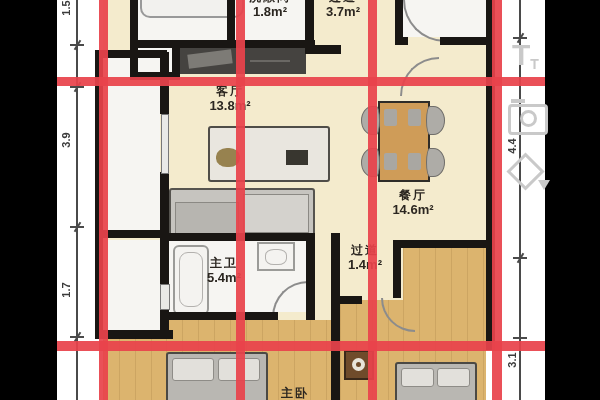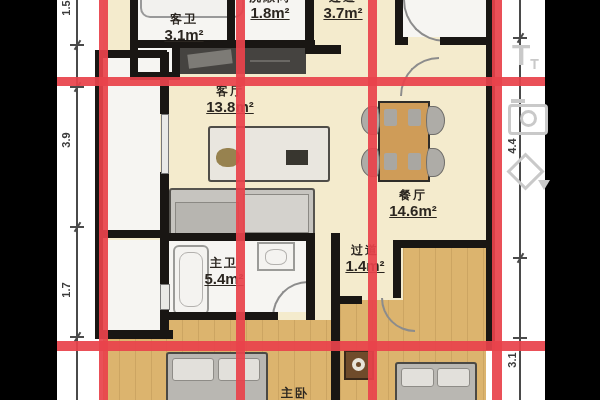--- a/index.html
+++ b/index.html
@@ -11,21 +11,21 @@
   .floor-cream{position:absolute;background:#f4ebcd;z-index:5;}
   .floor-wood{position:absolute;background:#dcb46e;z-index:6;
      background-image:repeating-linear-gradient(90deg,rgba(90,55,10,.12) 0 1px,transparent 1px 16px);}
   .floor-white{position:absolute;background:#f6f5f2;z-index:7;}
   .furn{position:absolute;z-index:12;}
   .wall{position:absolute;background:#191613;z-index:30;}
   .win{position:absolute;background:#e9e9e6;border:1px solid #777;z-index:32;}
   .arc{position:absolute;z-index:25;}
   .room-label{position:absolute;z-index:40;text-align:center;color:#2b2620;font-weight:bold;line-height:1.2;width:64px;}
   .rname{display:block;font-size:12px;letter-spacing:2px;}
-  .rarea{display:block;font-size:15px;letter-spacing:0;text-decoration:underline;}
+  .rarea{display:block;font-size:13px;letter-spacing:0;}
   .rulerline{position:absolute;background:#4a4a4a;width:2px;z-index:44;}
   .tk{position:absolute;background:#4a4a4a;height:2px;width:14px;z-index:44;}
   .tks{position:absolute;background:#4a4a4a;height:2px;width:11px;transform:rotate(-58deg);z-index:44;}
   .dim{position:absolute;z-index:45;font-size:11px;font-weight:bold;color:#3b3b3b;transform:rotate(-90deg);white-space:nowrap;}
   .redline{position:absolute;background:#e8434b;opacity:.93;z-index:60;}
   .toolicon{color:#c9c9c9;z-index:46;}
 </style>
 </head>
 <body>
 
@@ -118,24 +118,20 @@
   <i class="wall" style="left:160px;top:312px;width:118px;height:8px"></i>
   <i class="wall" style="left:331px;top:233px;width:9px;height:70px"></i>
   <i class="wall" style="left:393px;top:240px;width:102px;height:8px"></i>
   <i class="wall" style="left:393px;top:246px;width:8px;height:52px"></i>
   <i class="wall" style="left:331px;top:296px;width:9px;height:104px"></i>
   <i class="wall" style="left:340px;top:296px;width:22px;height:8px"></i>
 
   <div class="win" style="left:161px;top:114px;width:6px;height:58px"></div>
   <div class="win" style="left:160px;top:284px;width:8px;height:24px"></div>
 
-  <div class="room-label" style="left:152px;top:12px">
-    <span class="rname">客卫</span>
-    <span class="rarea">3.1m²</span>
-  </div>
   <div class="room-label" style="left:238px;top:-10px">
     <span class="rname">洗漱间</span>
     <span class="rarea">1.8m²</span>
   </div>
   <div class="room-label" style="left:311px;top:-10px">
     <span class="rname">过道</span>
     <span class="rarea">3.7m²</span>
   </div>
   <div class="room-label" style="left:198px;top:84px">
     <span class="rname">客厅</span>

